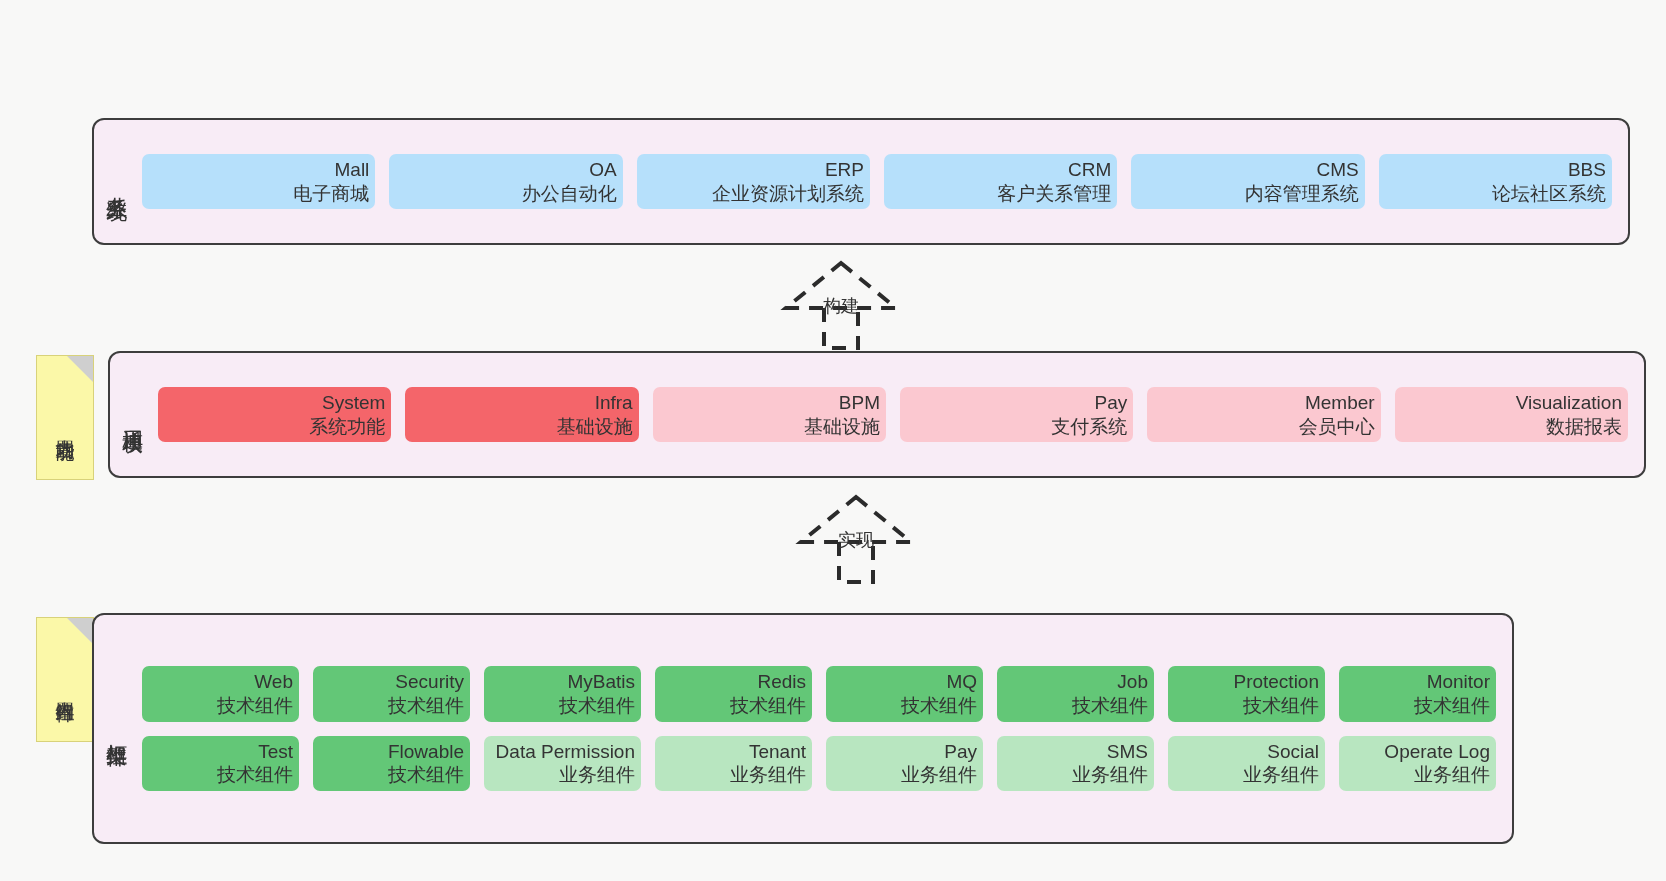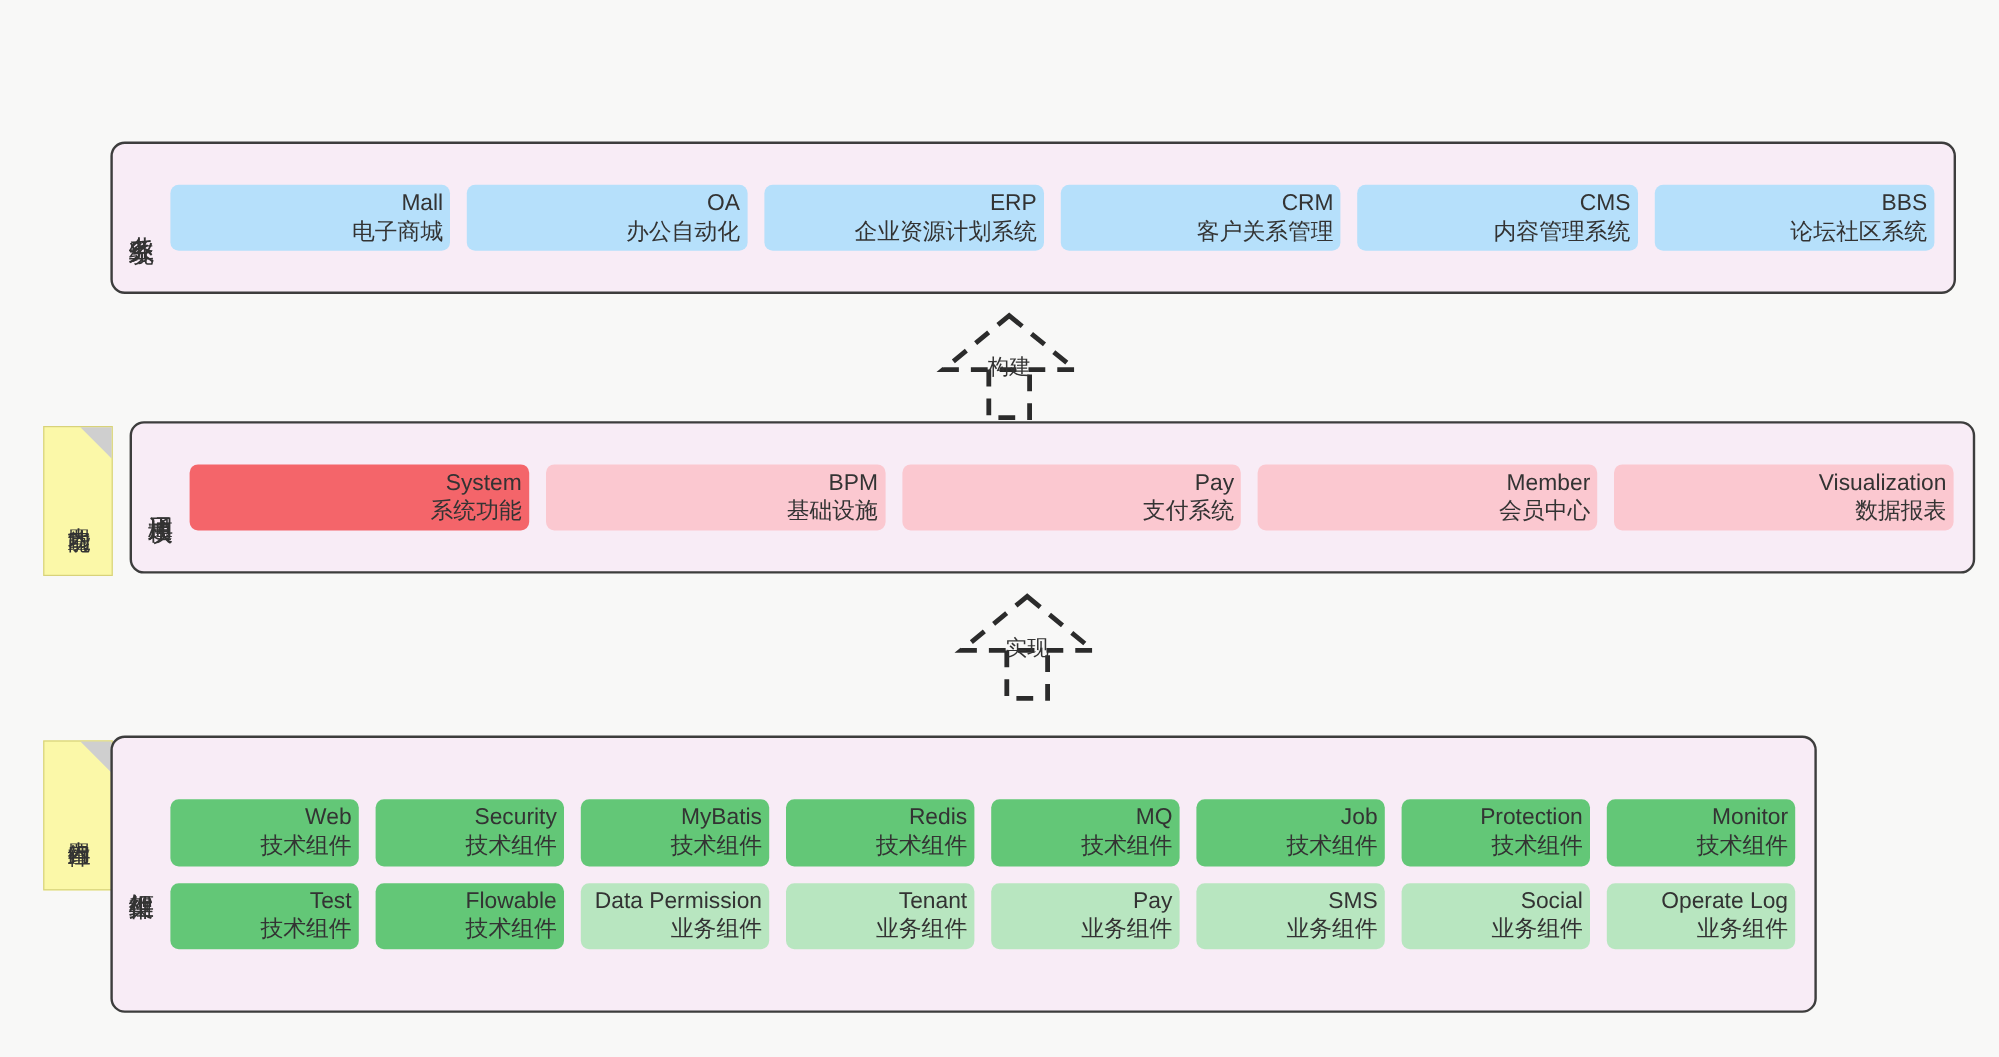--- a/index.html
+++ b/index.html
@@ -187,20 +187,24 @@
   </div>
 
   <div class="layer" id="layer-1" style="left:92px; top:351px; width:1538px; height:127px;margin-left:16px;">
     <div class="layer-label">通用模块</div>
     <div class="layer-body">
       <div class="row">
         <div class="cell c-red">
           <span class="en">System</span>
           <span class="cn">系统功能</span>
         </div>
+        <div class="cell c-red">
+          <span class="en">Infra</span>
+          <span class="cn">基础设施</span>
+        </div>
         <div class="cell c-pink">
           <span class="en">BPM</span>
           <span class="cn">基础设施</span>
         </div>
         <div class="cell c-pink">
           <span class="en">Pay</span>
           <span class="cn">支付系统</span>
         </div>
         <div class="cell c-pink">
           <span class="en">Member</span>

